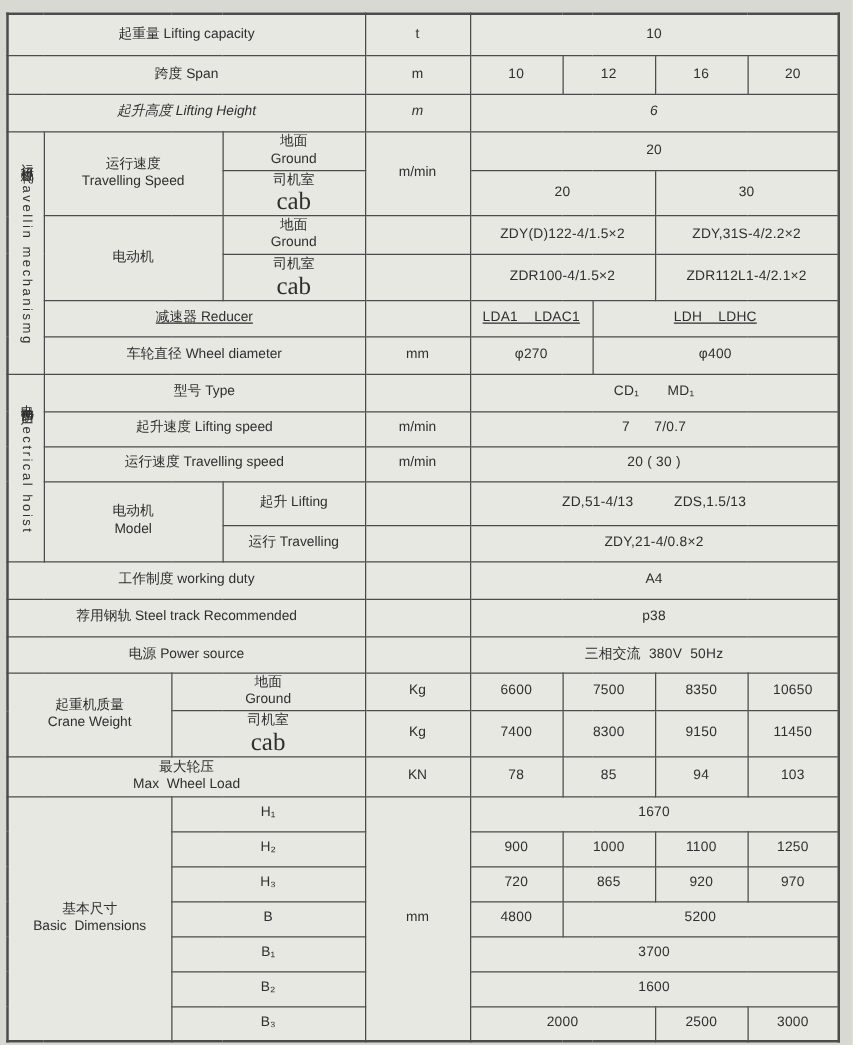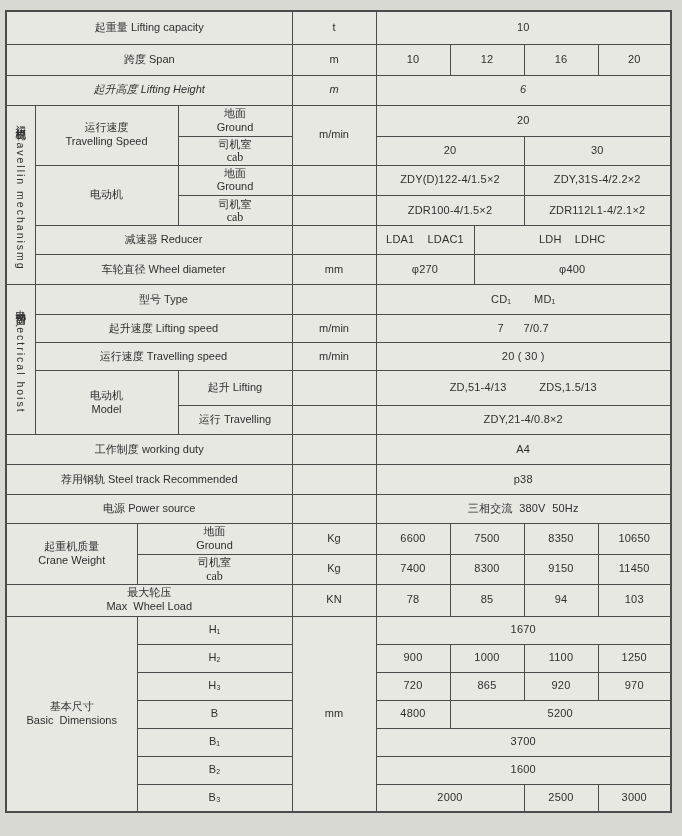--- a/index.html
+++ b/index.html
@@ -40,21 +40,21 @@
   td.vlbl .ln{
     display:inline-block;
     writing-mode:vertical-lr;
     text-orientation:mixed;
     font-size:10.5px;
     letter-spacing:2px;
     white-space:pre;
   }
   td.cab .ln2{
     font-family:"Liberation Serif","DejaVu Serif",serif;
-    font-size:12px;
+    font-size:20px;
     line-height:1.0;
   }
 </style>
 </head>
 <body>
 
 <div class="page">
   <table class="spec">
     <colgroup>
         <col style="width: 29px;">
@@ -166,21 +166,21 @@
           <td class="unit">
             <div class="ln ln1"></div>
           </td>
           <td colspan="3" class="val">
             <div class="ln ln1">ZDR100-4/1.5×2</div>
           </td>
           <td colspan="2" class="val">
             <div class="ln ln1">ZDR112L1-4/2.1×2</div>
           </td>
         </tr>
-        <tr style="height: 29px;">
+        <tr style="height: 29px; text-decoration: underline;">
           <td colspan="3" class="lbl">
             <div class="ln ln1">减速器 Reducer</div>
           </td>
           <td class="unit">
             <div class="ln ln1"></div>
           </td>
           <td colspan="2" class="val">
             <div class="ln ln1">LDA1    LDAC1</div>
           </td>
           <td colspan="3" class="val">

